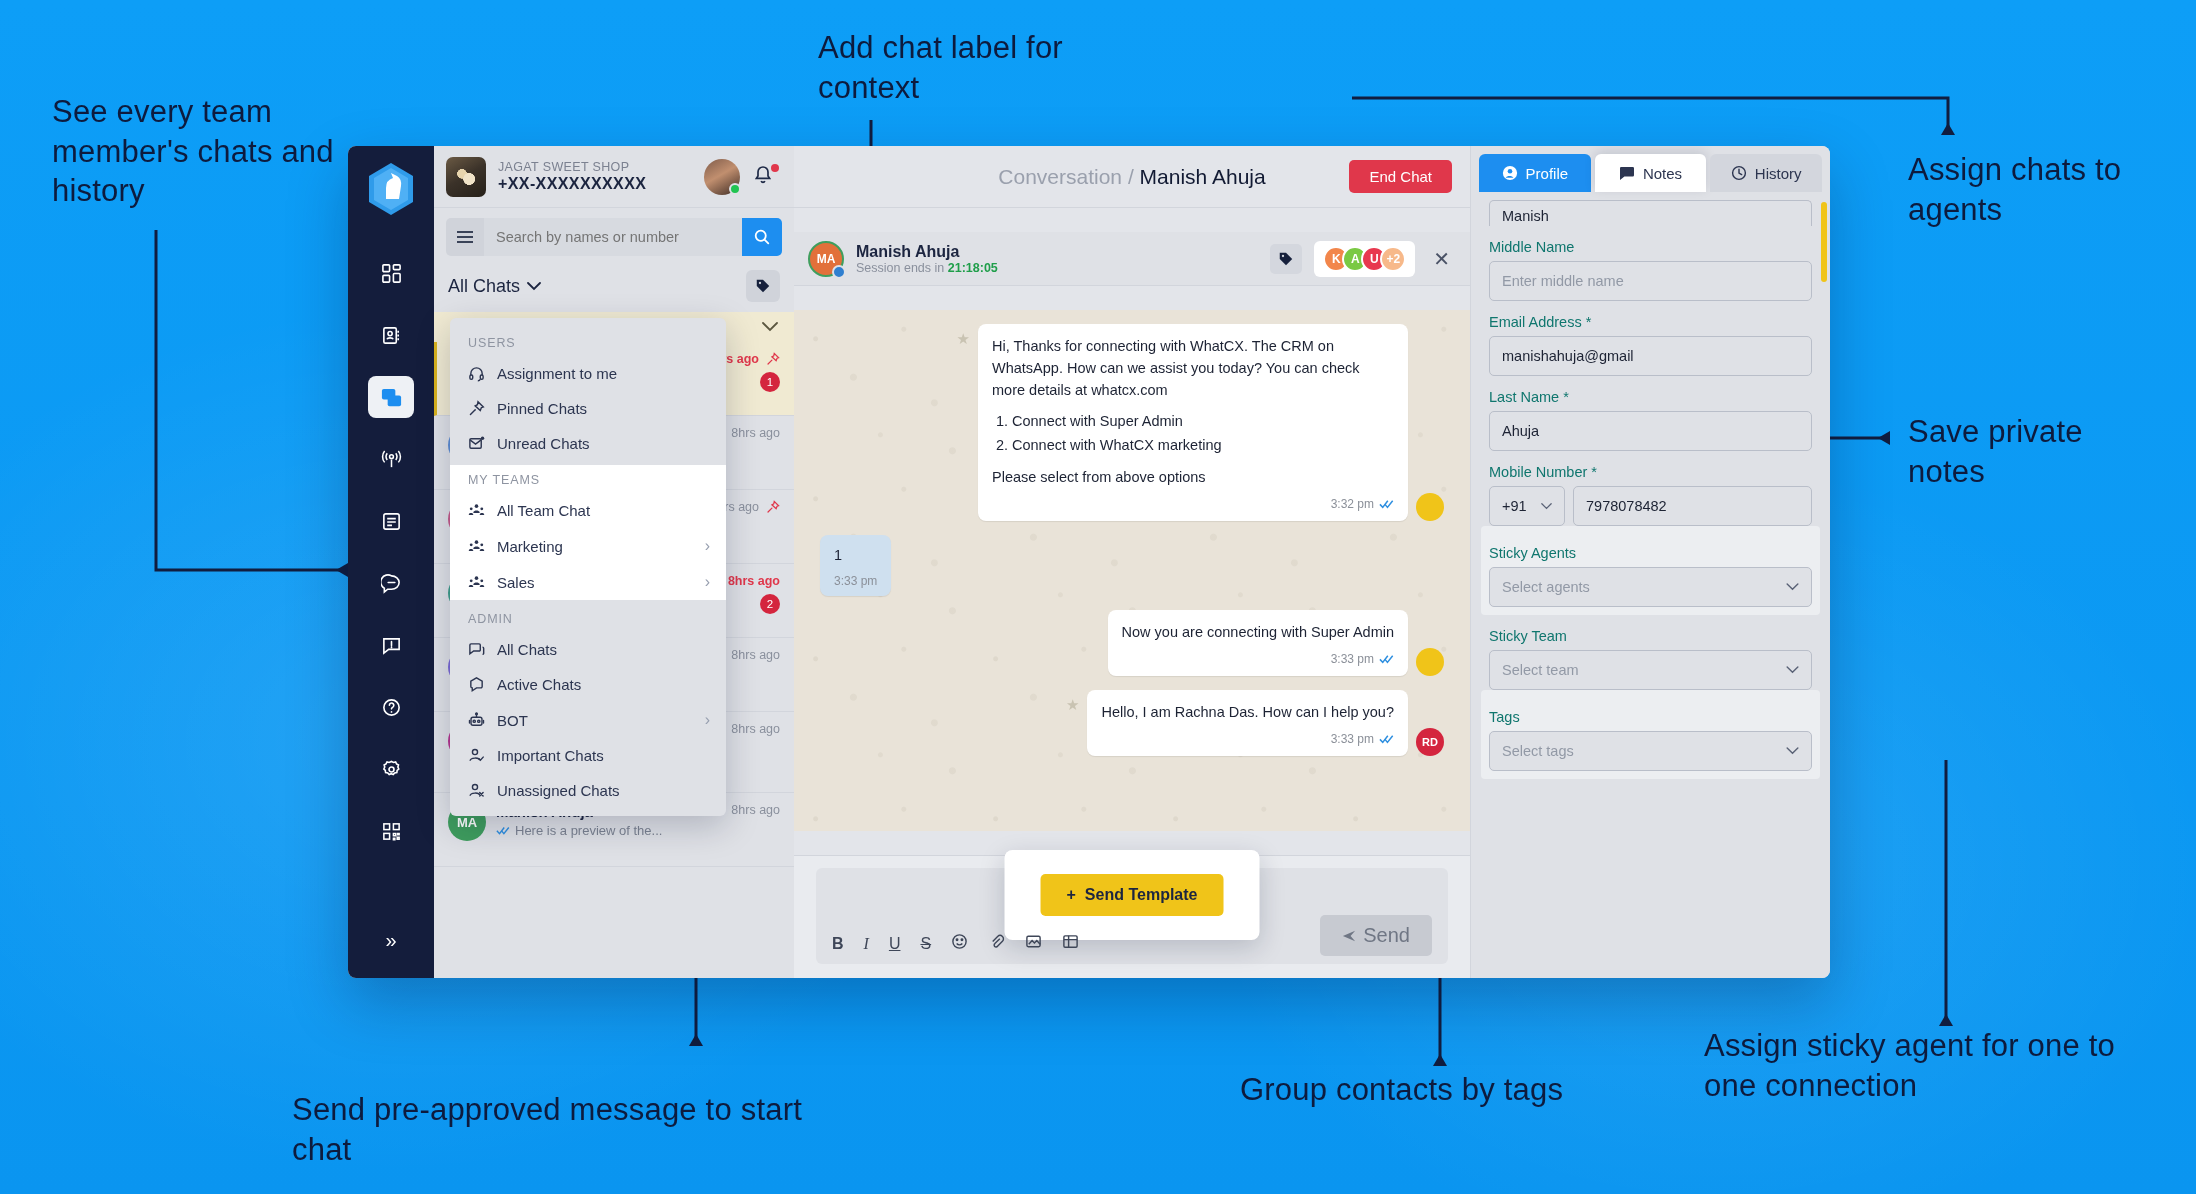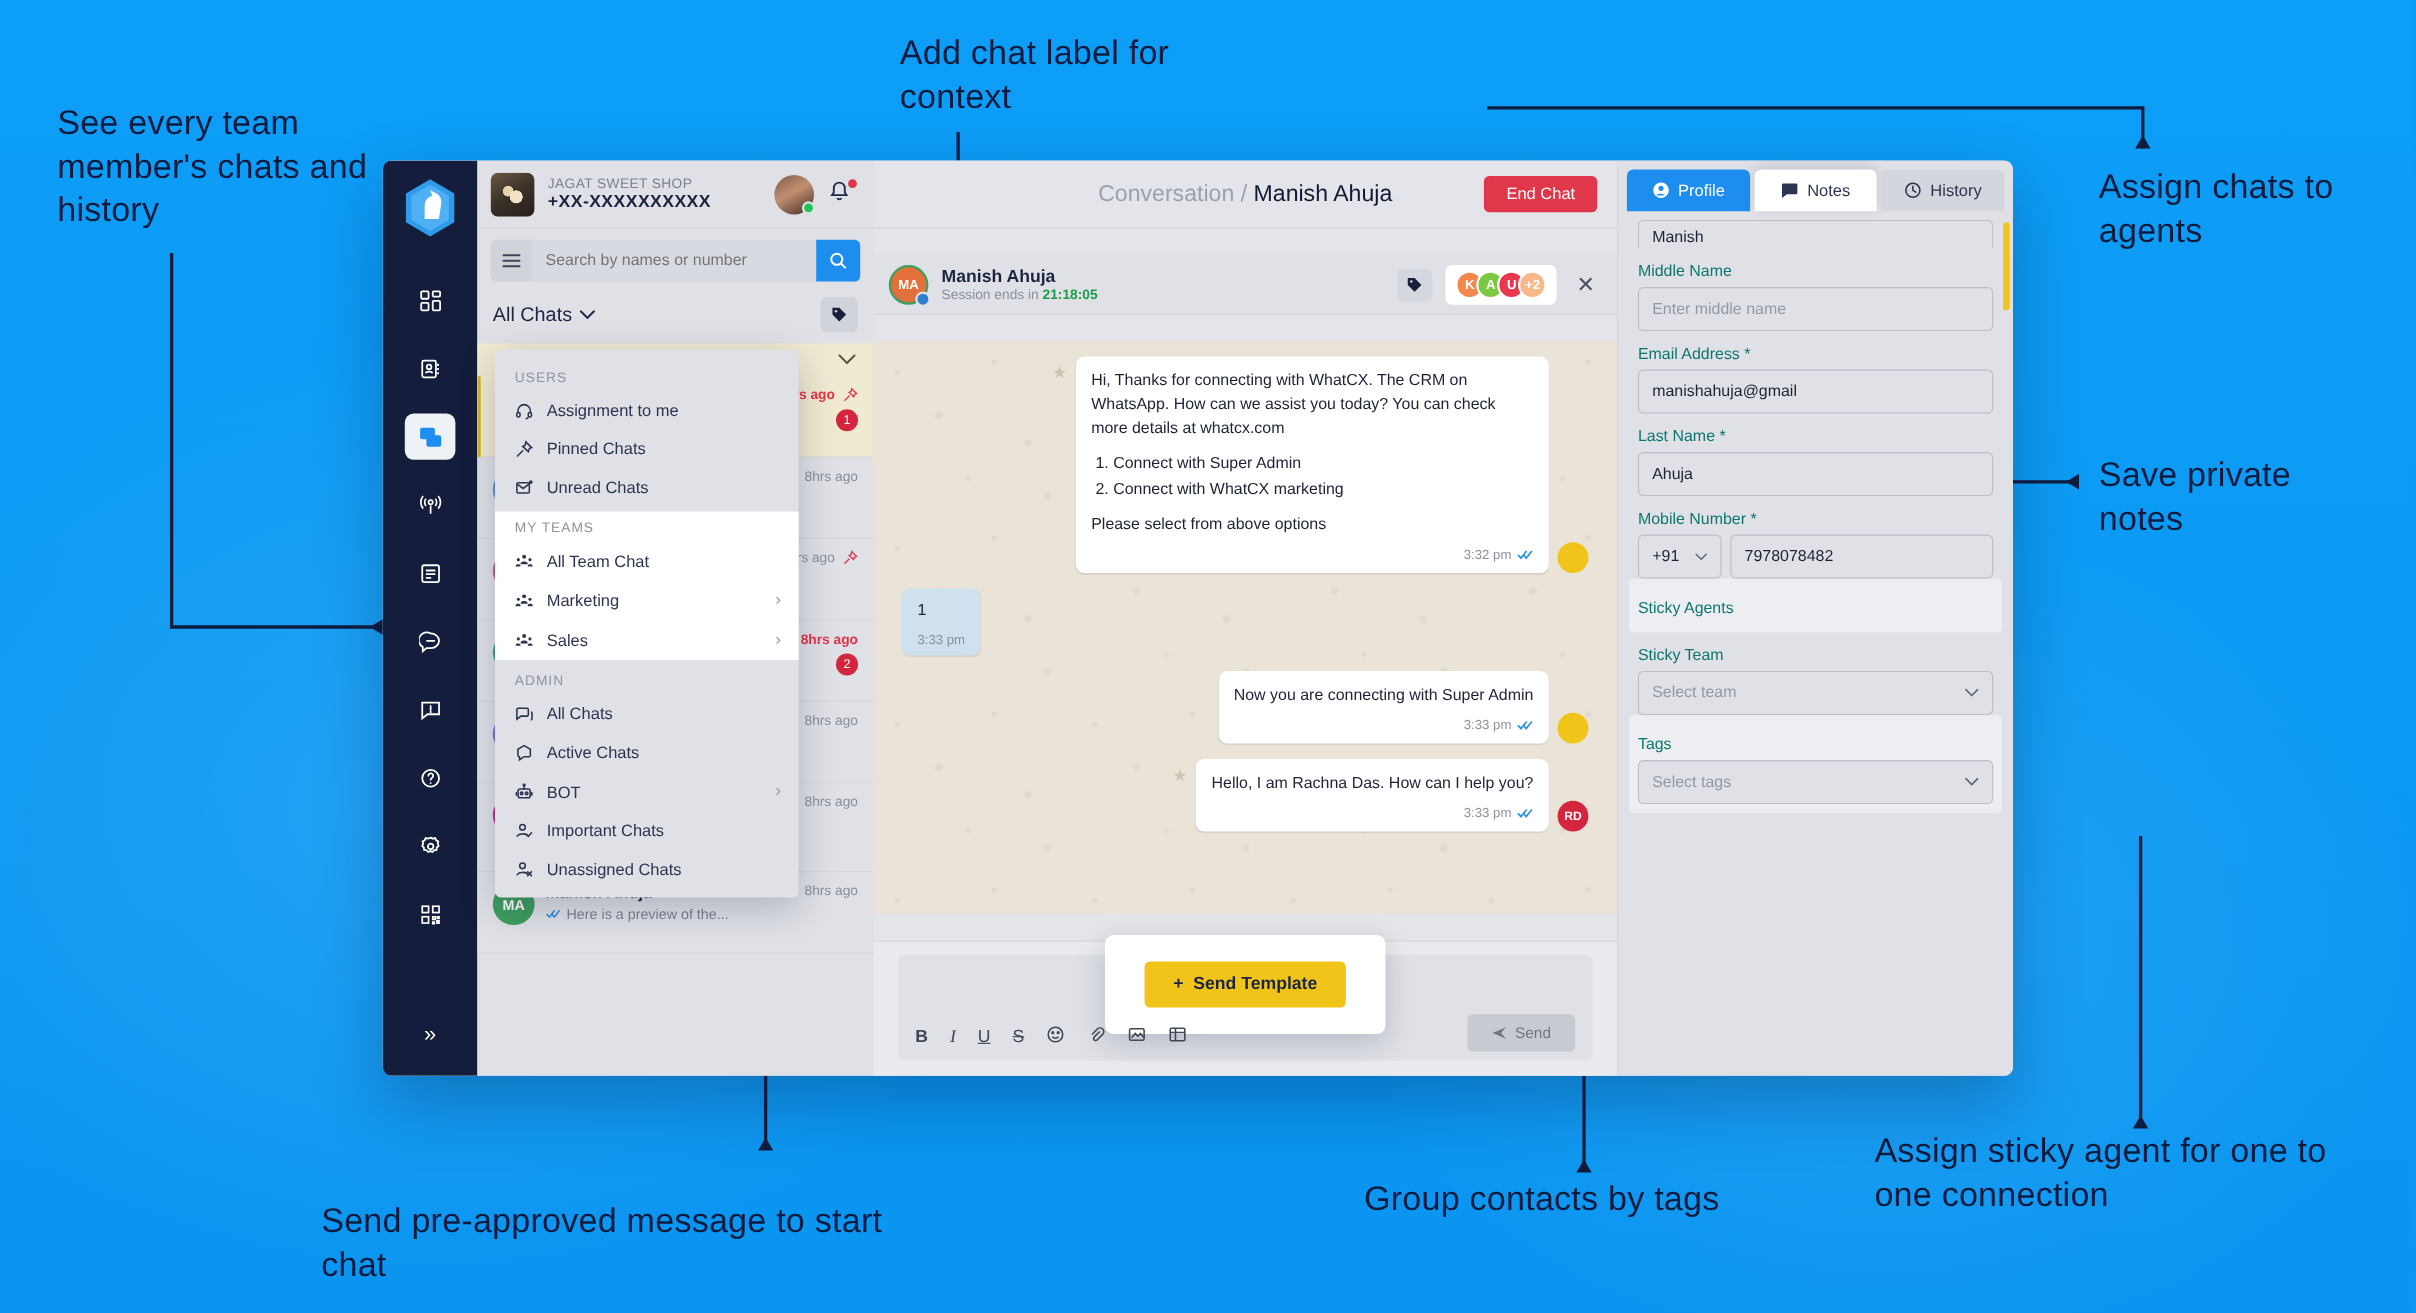--- a/index.html
+++ b/index.html
@@ -260,21 +260,21 @@
     border:none; border-radius:5px; padding:12px 26px; font-family:inherit;
     display:flex; align-items:center; gap:9px;
   }
   .fmt-row {
     display:flex; align-items:center; gap:20px; color:#3e4658;
     font-size:16px; position:absolute; bottom:10px; left:16px;
   }
   .send-btn {
     position:absolute; right:16px; bottom:8px;
     background:#c7cad1; color:#6f7684; border:none; border-radius:5px;
-    padding:9px 22px; font-size:14px; font-family:inherit;
+    padding:9px 22px; font-size:20px; font-family:inherit;
     display:flex; align-items:center; gap:7px;
   }
 
   
   .rightcol {
     width: 360px; flex:0 0 360px; background:#dfe1e6;
     display:flex; flex-direction:column; border-left:1px solid #d2d5dc;
     position:relative;
   }
   .tabs { display:flex; height:46px; padding:8px 8px 0 8px; gap:4px; }
@@ -996,20 +996,26 @@
         <span>+91</span>
         <svg width="11" height="7" viewBox="0 0 14 9" fill="none" stroke="#5a6276" stroke-width="1.6">
                   <path d="M1 1l6 6 6-6" stroke-linecap="round"></path>
                 </svg>
       </div>
       <div class="fld" style="flex:1">7978078482</div>
     </div>
           </div>
           <div class="hl-block">
             <div class="fld-label">Sticky Agents</div>
+            <div class="fld sel ph">
+      <span>Select agents</span>
+      <svg width="13" height="8" viewBox="0 0 14 9" fill="none" stroke="#5a6276" stroke-width="1.6">
+                <path d="M1 1l6 6 6-6" stroke-linecap="round"></path>
+              </svg>
+    </div>
           </div>
           <div>
             <div class="fld-label">Sticky Team</div>
             <div class="fld sel ph">
       <span>Select team</span>
       <svg width="13" height="8" viewBox="0 0 14 9" fill="none" stroke="#5a6276" stroke-width="1.6">
                 <path d="M1 1l6 6 6-6" stroke-linecap="round"></path>
               </svg>
     </div>
           </div>

